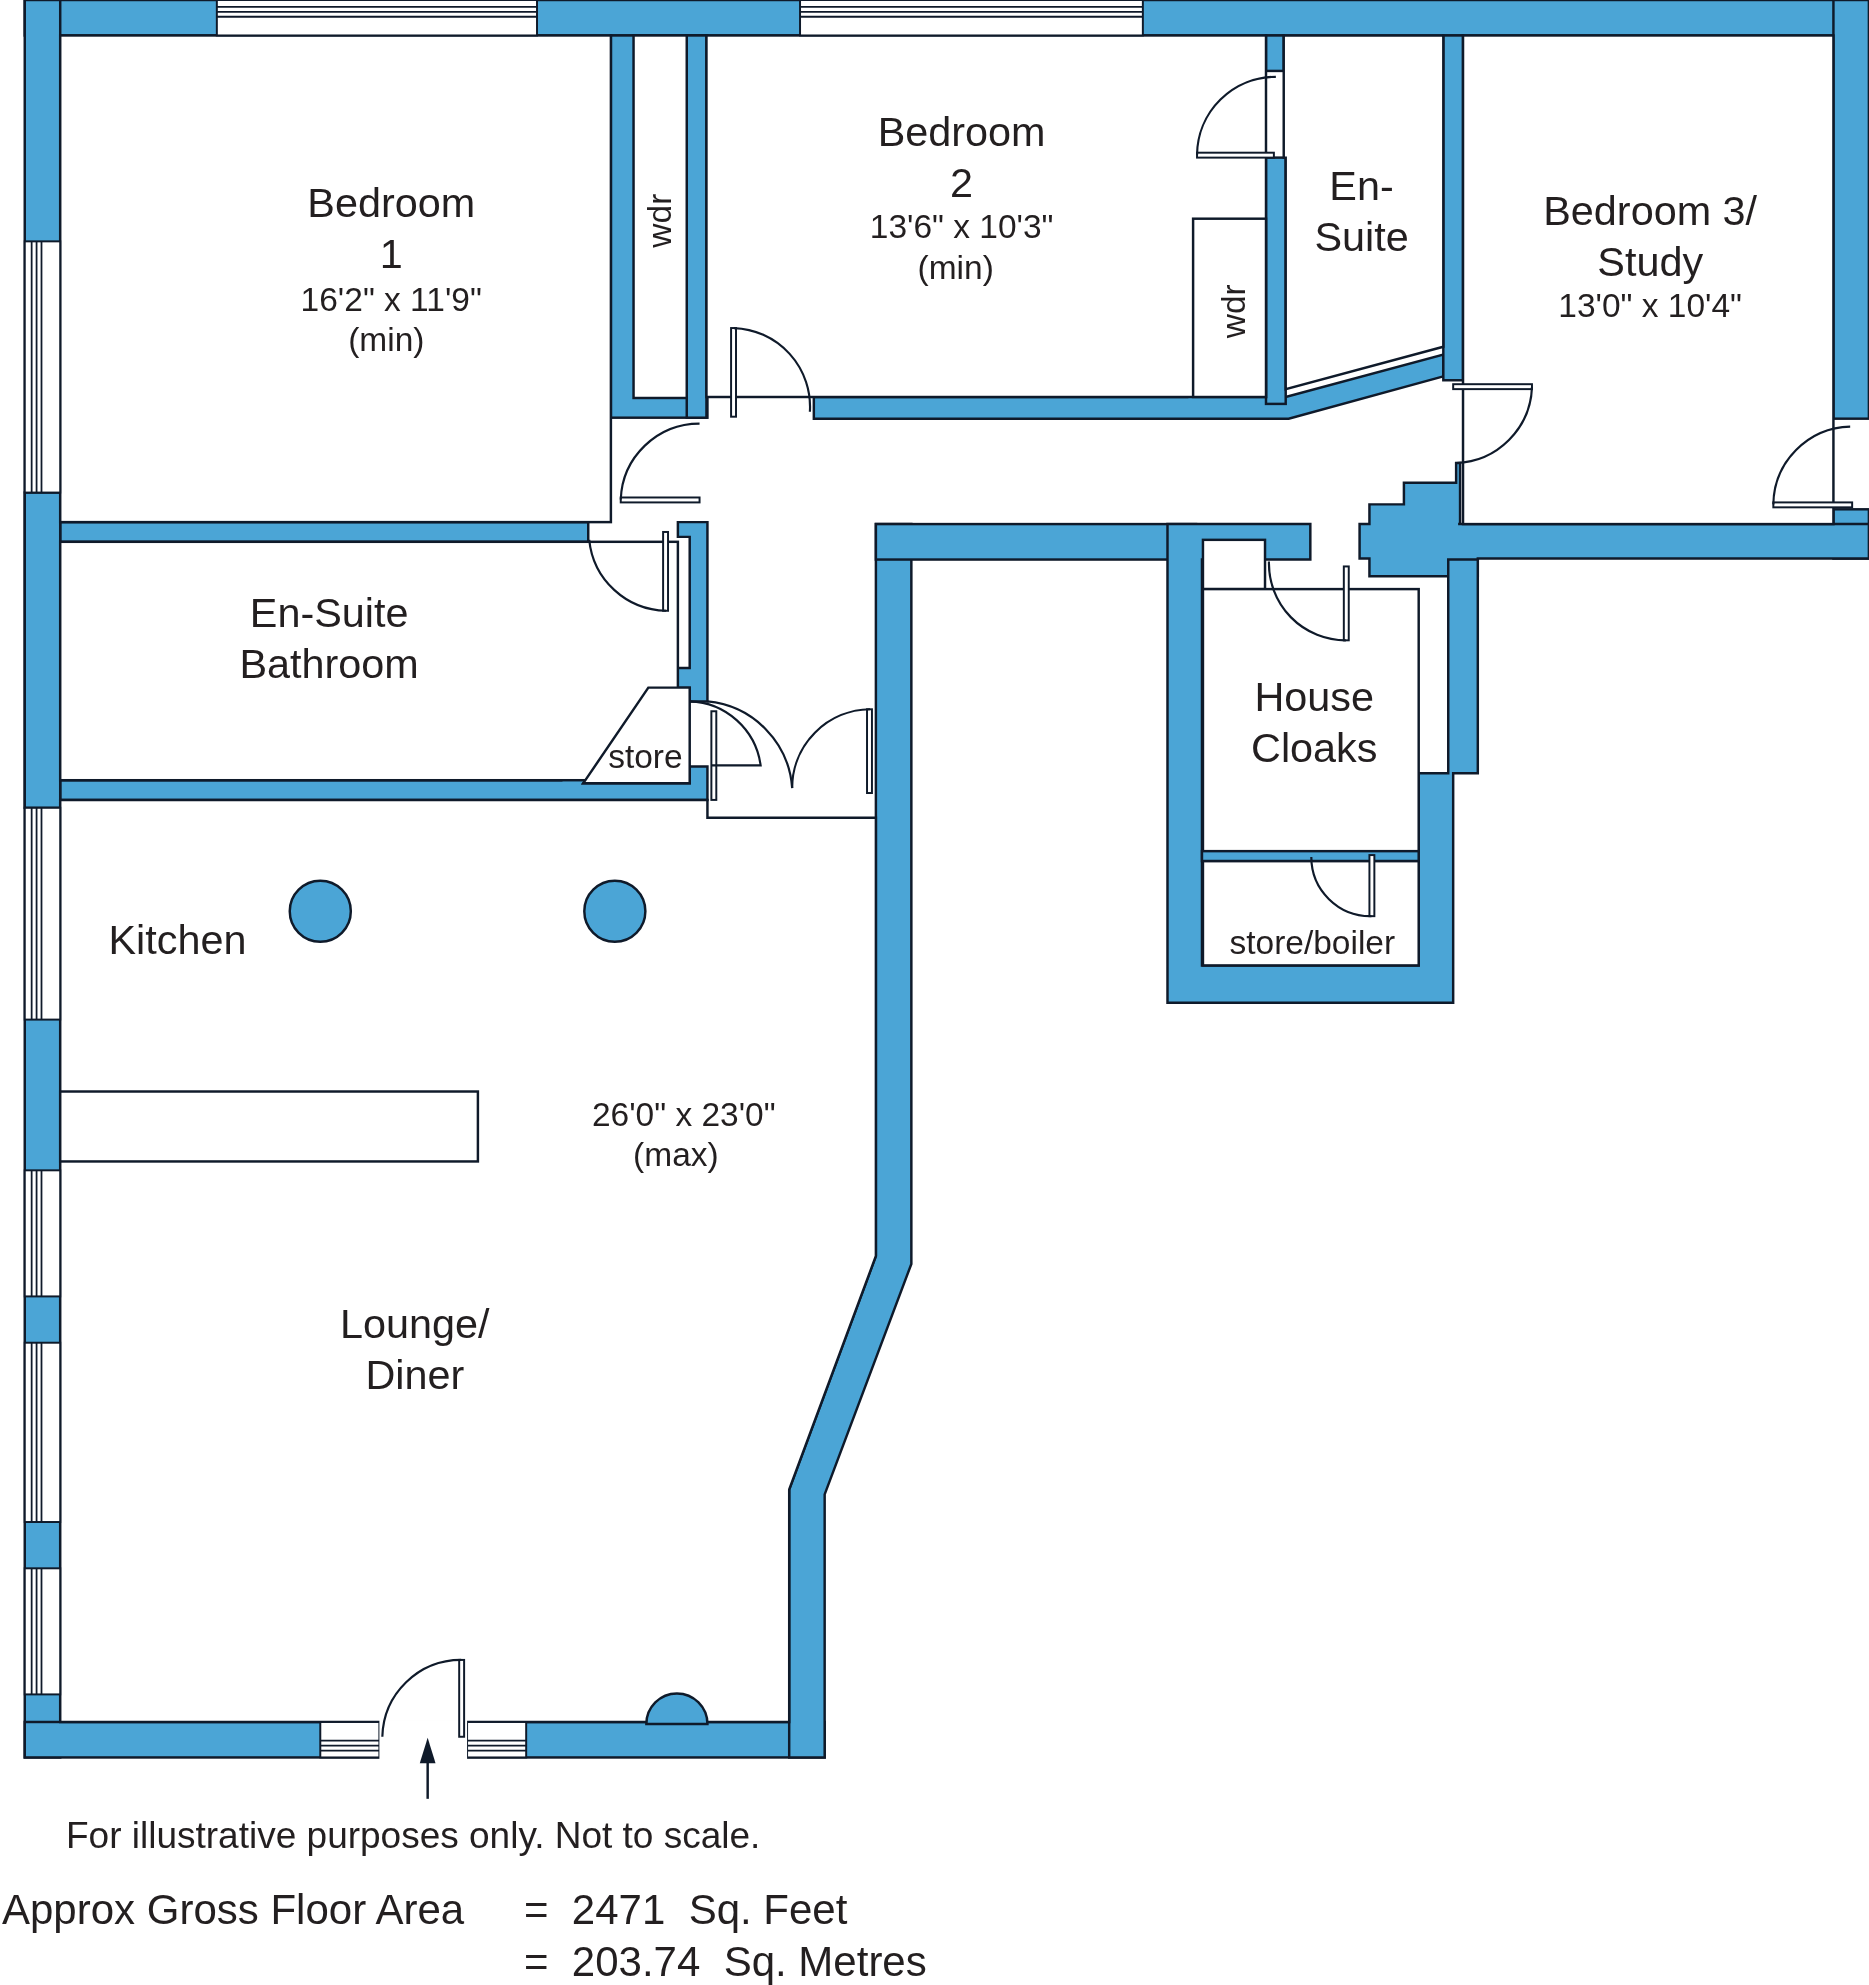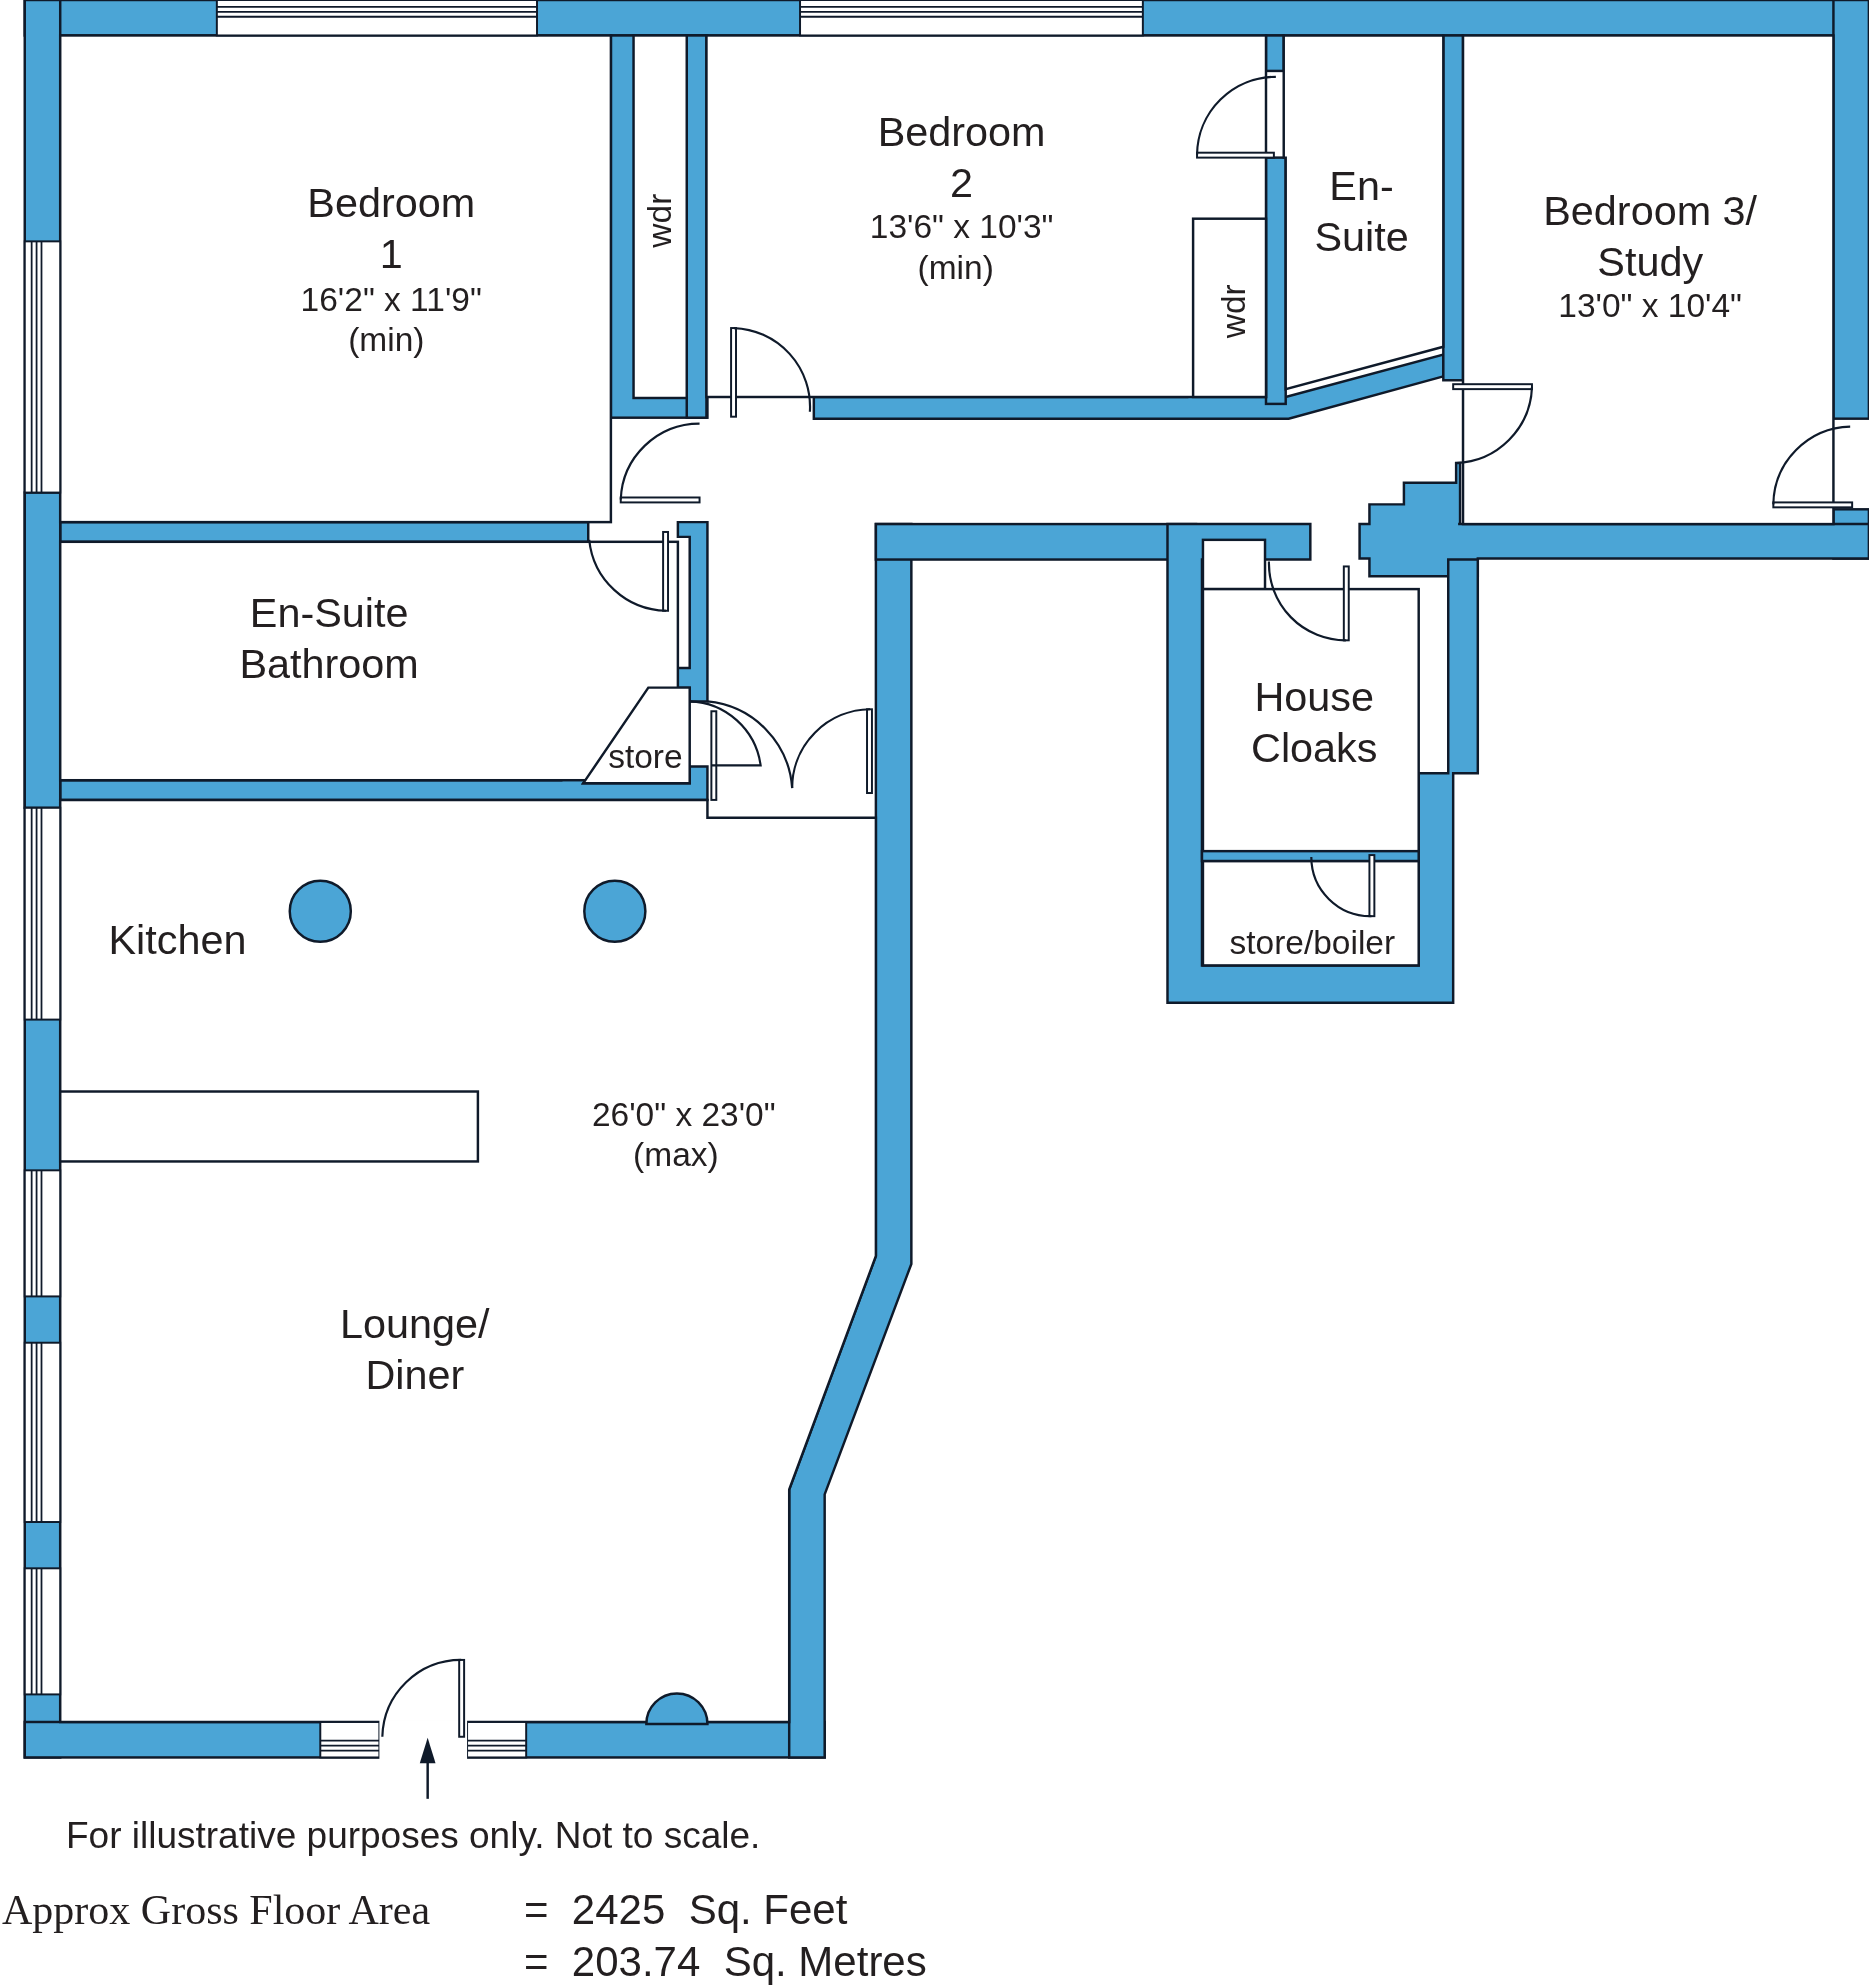--- a/index.html
+++ b/index.html
@@ -213,16 +213,16 @@
 
   <text class="lbl lbl-big" x="180" y="968">Kitchen</text>
 
   <text class="lbl lbl-dim" x="694" y="1143">26'0" x 23'0"</text>
   <text class="lbl lbl-dim" x="686" y="1184">(max)</text>
   <text class="lbl lbl-big" x="421" y="1358">Lounge/</text>
   <text class="lbl lbl-big" x="421" y="1410">Diner</text>
 </svg>
 
 <div class="note" style="left:66px; top:1815px; font-size:37px;">For illustrative purposes only. Not to scale.</div>
-<div class="note" style="left:2px; top:1886px; font-size:42px;font-family:Liberation Serif, serif;">Approx Gross Floor Area</div>
-<div class="note" style="left:524px; top:1886px; font-size:42px;">=  2425  Sq. Feet</div>
+<div class="note" style="left:2px; top:1886px; font-size:42px;">Approx Gross Floor Area</div>
+<div class="note" style="left:524px; top:1886px; font-size:42px;">=  2471  Sq. Feet</div>
 <div class="note" style="left:524px; top:1938px; font-size:42px;">=  203.74  Sq. Metres</div>
 
 
 </body></html>

